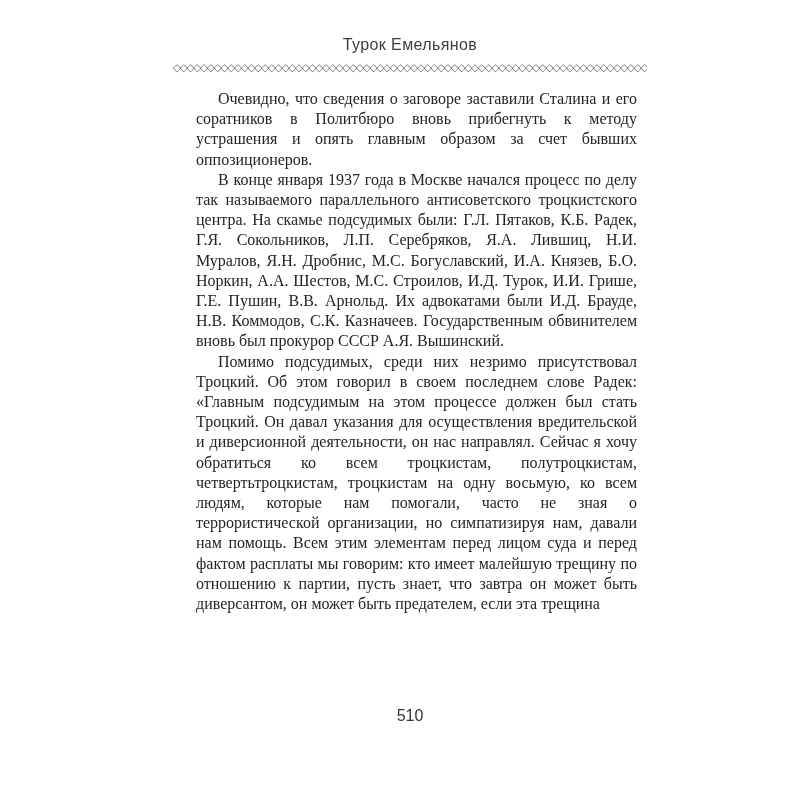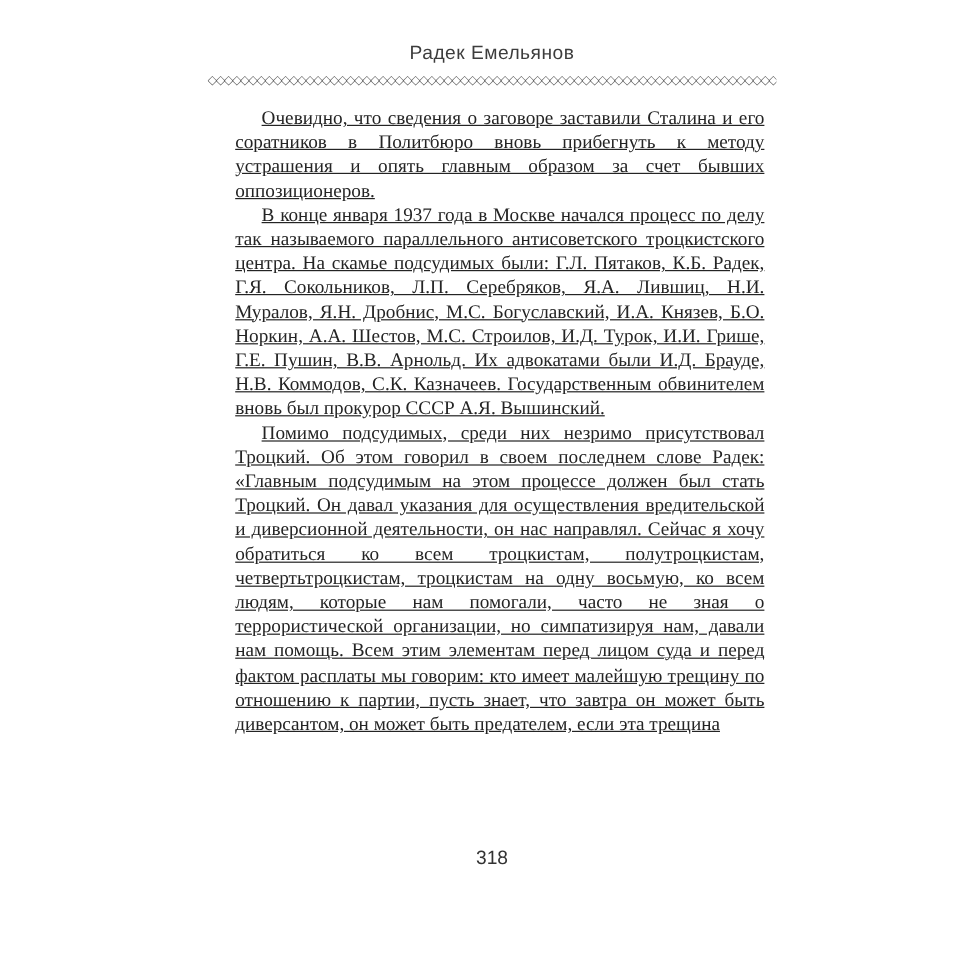--- a/index.html
+++ b/index.html
@@ -53,43 +53,42 @@
     text-align: justify;
     hyphens: auto;
     -webkit-hyphens: auto;
   }
   .para {
     margin: 0;
     padding: 0;
   }
   .para.indent {
     text-indent: 22px;
-    text-decoration: underline;
   }
   .folio {
     position: absolute;
     left: 173px;
     top: 707px;
     width: 474px;
     text-align: center;
     font-family: "Liberation Sans", sans-serif;
     font-size: 16px;
     color: #333333;
   }
 </style>
 </head>
 <body>
 
 <div class="page">
 
-  <div class="running-header">Радек Емельянов</div>
+  <div class="running-header">Турок Емельянов</div>
 
   <div class="ornament-line">◇◇◇◇◇◇◇◇◇◇◇◇◇◇◇◇◇◇◇◇◇◇◇◇◇◇◇◇◇◇◇◇◇◇◇◇◇◇◇◇◇◇◇◇◇◇◇◇◇◇◇◇◇◇◇◇◇◇◇◇◇◇◇◇◇◇◇◇◇◇</div>
 
   <div class="body-text">
       <p class="para indent">Очевидно, что сведения о заговоре заставили Сталина и его соратников в Политбюро вновь прибегнуть к методу устрашения и опять главным образом за счет бывших оппозиционеров.</p>
       <p class="para indent">В конце января 1937 года в Москве начался процесс по делу так называемого параллельного антисоветского троцкистского центра. На скамье подсудимых были: Г.Л. Пятаков, К.Б. Радек, Г.Я. Сокольников, Л.П. Серебряков, Я.А. Лившиц, Н.И. Муралов, Я.Н. Дробнис, М.С. Богуславский, И.А. Князев, Б.О. Норкин, А.А. Шестов, М.С. Строилов, И.Д. Турок, И.И. Грише, Г.Е. Пушин, В.В. Арнольд. Их адвокатами были И.Д. Брауде, Н.В. Коммодов, С.К. Казначеев. Государственным обвинителем вновь был прокурор СССР А.Я. Вышинский.</p>
       <p class="para indent">Помимо подсудимых, среди них незримо присутствовал Троцкий. Об этом говорил в своем последнем слове Радек: «Главным подсудимым на этом процессе должен был стать Троцкий. Он давал указания для осуществления вредительской и диверсионной деятельности, он нас направлял. Сейчас я хочу обратиться ко всем троцкистам, полутроцкистам, четвертьтроцкистам, троцкистам на одну восьмую, ко всем людям, которые нам помогали, часто не зная о террористической организации, но симпатизируя нам, давали нам помощь. Всем этим элементам перед лицом суда и перед фактом расплаты мы говорим: кто имеет малейшую трещину по отношению к партии, пусть знает, что завтра он может быть диверсантом, он может быть предателем, если эта трещина</p>
     </div>
 
-  <div class="folio">318</div>
+  <div class="folio">510</div>
 
 </div>
 
 </body></html>

